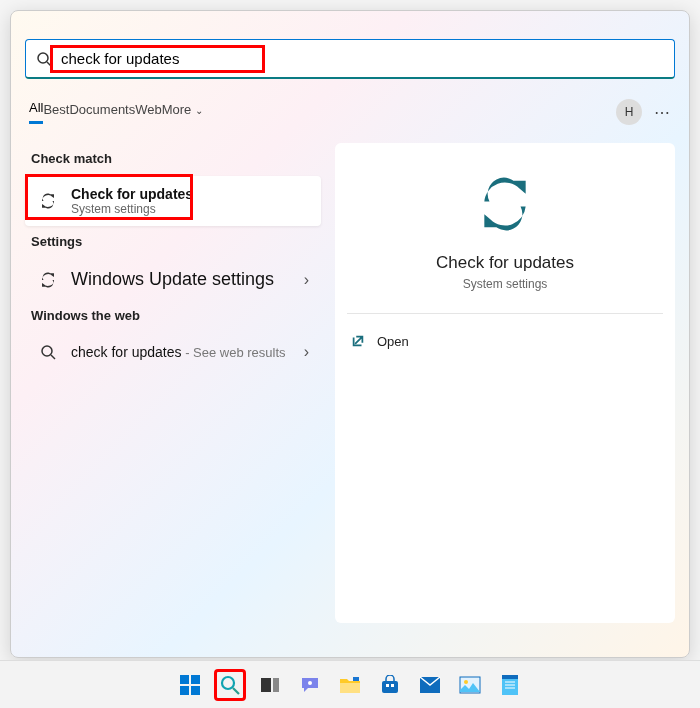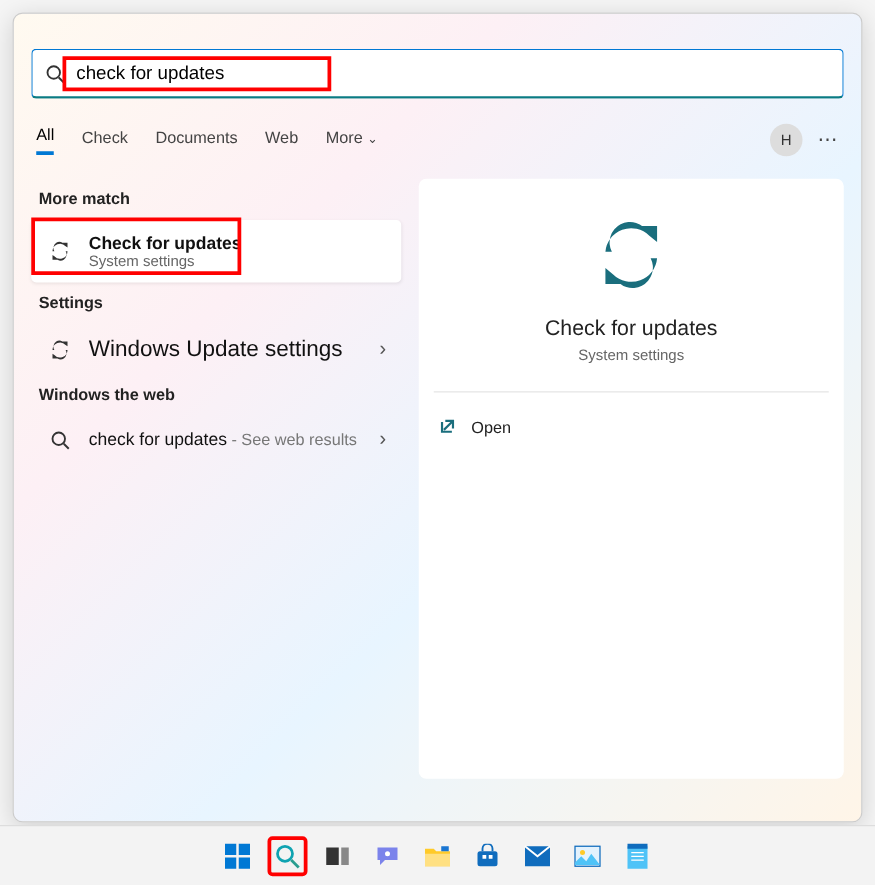--- a/index.html
+++ b/index.html
@@ -2,21 +2,21 @@
 <html><head>
 <meta charset="utf-8">
 <style>
 * { box-sizing: border-box; margin: 0; padding: 0; font-family: "Segoe UI", sans-serif; }
 body { width: 700px; height: 708px; background: #f5f5f5; overflow: hidden; }
 .panel { position: absolute; top: 10px; left: 10px; right: 10px; bottom: 50px; background: linear-gradient(135deg, #fffaf0 0%, #fdf0f5 30%, #e8f5ff 60%, #fff5e8 100%); border-radius: 8px; border: 1px solid #ccc; box-shadow: 0 4px 20px rgba(0,0,0,0.15); padding: 28px 14px; }
 .searchbox { display: flex; align-items: center; background: #fff; border: 1px solid #0078d4; border-bottom: 2px solid #0a7b83; border-radius: 4px; height: 40px; padding: 0 10px; }
 .searchbox svg { flex-shrink: 0; }
 .searchbox input { border: none; outline: none; font-size: 15px; flex: 1; margin-left: 6px; background: transparent; }
 .highlight-search { border: 3px solid #ff0000; padding: 0 2px; height: 28px; display: flex; align-items: center; margin-left: -2px; }
-.tabs { display: flex; align-items: center; gap: 22px; margin-top: 20px; padding: 0 4px; font-size: 13px; color: #444; }
+.tabs { display: flex; align-items: center; margin-top: 20px; padding: 0 4px; font-size: 13px; color: #444; }
 .tab { cursor: pointer; padding-bottom: 6px; }
 .tab.active { color: #000; border-bottom: 3px solid #0078d4; font-weight: 400; }
 .tabs-right { margin-left: auto; display: flex; align-items: center; gap: 12px; }
 .avatar { width: 26px; height: 26px; border-radius: 50%; background: #ddd; display: flex; align-items: center; justify-content: center; font-size: 12px; color: #333; }
 .more-dots { font-size: 16px; letter-spacing: 1px; cursor: pointer; }
 .content { display: flex; gap: 14px; margin-top: 18px; height: calc(100% - 110px); }
 .left { flex: 1; }
 .right { width: 340px; background: #fff; border-radius: 6px; padding: 20px 12px; }
 .section-title { font-size: 13px; font-weight: 600; color: #222; margin: 8px 0 10px 6px; }
 .result { display: flex; align-items: center; padding: 10px 12px; border-radius: 4px; cursor: pointer; position: relative; }
@@ -48,33 +48,33 @@
         <circle cx="7" cy="7" r="5" fill="none" stroke="#333" stroke-width="1.5"></circle>
         <line x1="11" y1="11" x2="15" y2="15" stroke="#333" stroke-width="1.5"></line>
       </svg>
     <div class="highlight-search">
       <input value="check for updates" style="">
     </div>
   </div>
 
   <div class="tabs">
     <div class="tab active">All</div>
-    <div class="tab">Check</div>
+    <div class="tab">Best</div>
     <div class="tab">Documents</div>
     <div class="tab">Web</div>
     <div class="tab"><span>More</span> <span style="font-size:10px">⌄</span></div>
     <div class="tabs-right">
       <div class="avatar">H</div>
       <div class="more-dots">⋯</div>
     </div>
   </div>
 
   <div class="content">
     <div class="left">
-      <div class="section-title">More match</div>
+      <div class="section-title">Check match</div>
       <div class="result best">
         <div class="highlight-result"></div>
         <div class="icon-slot">
           <svg width="18" height="18" viewBox="0 0 24 24">
               <path d="M4 12a8 8 0 0 1 14-5.3L20 8V3h-5l2 2A6 6 0 0 0 6 12H4zm16 0a8 8 0 0 1-14 5.3L4 16v5h5l-2-2a6 6 0 0 0 11-7h2z" fill="#333"></path>
             </svg>
         </div>
         <div class="text-slot">
           <div class="title">Check for updates</div>
           <div class="subtitle">System settings</div>

